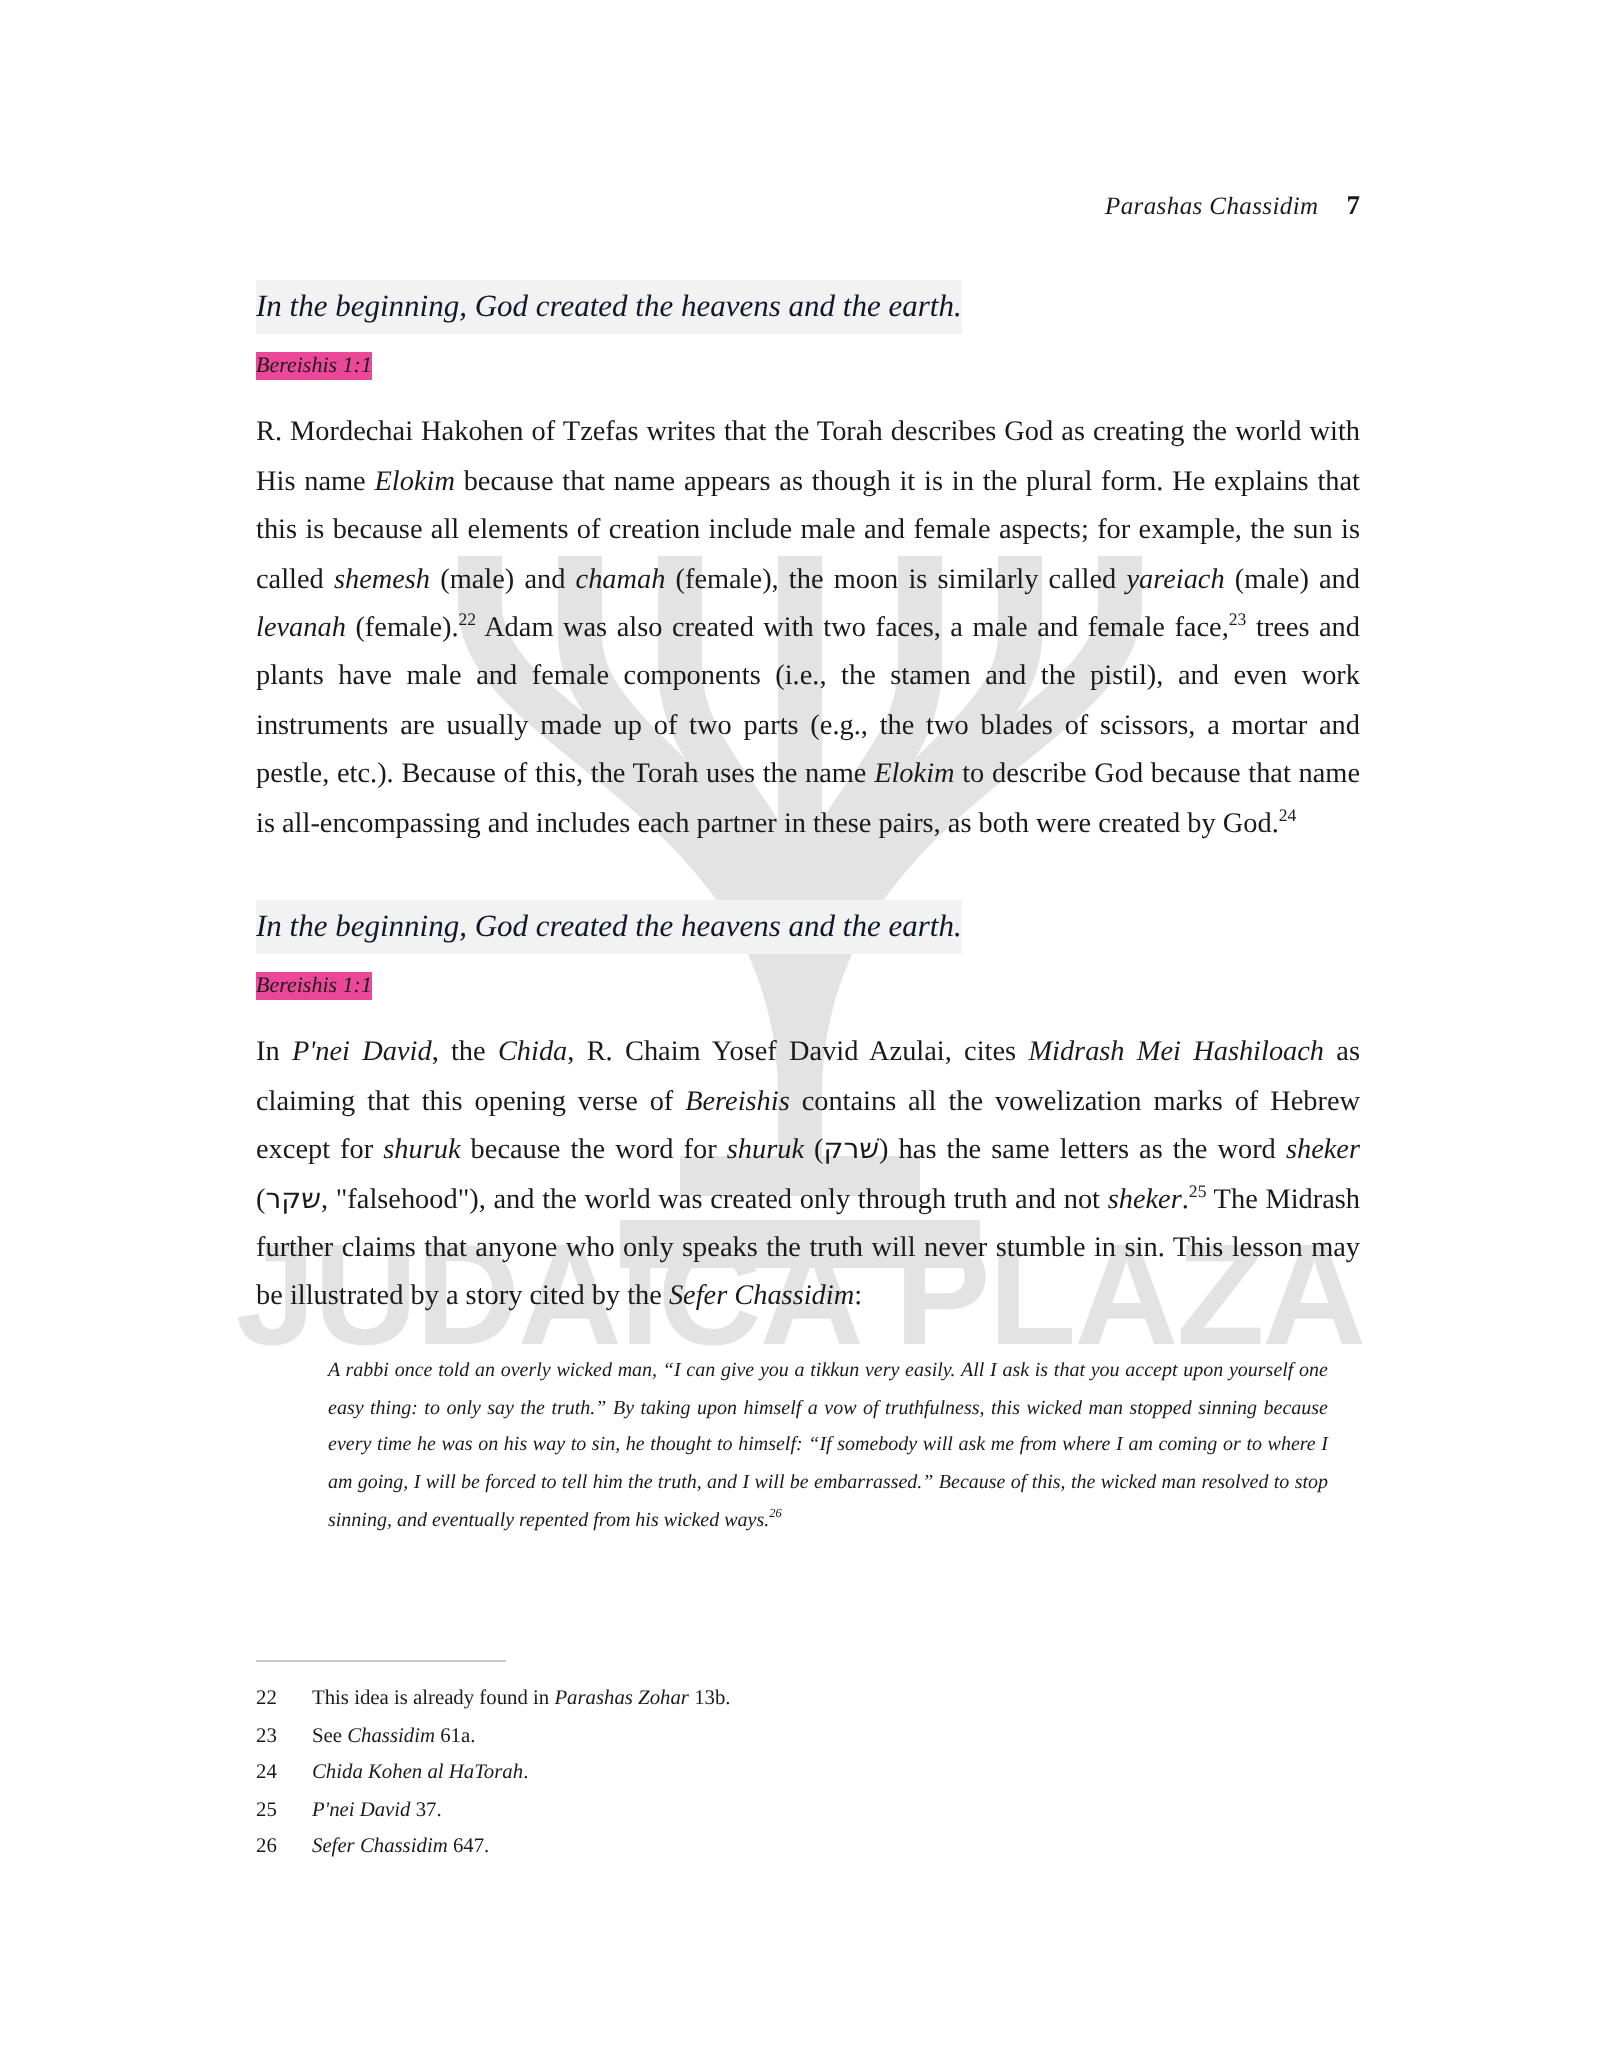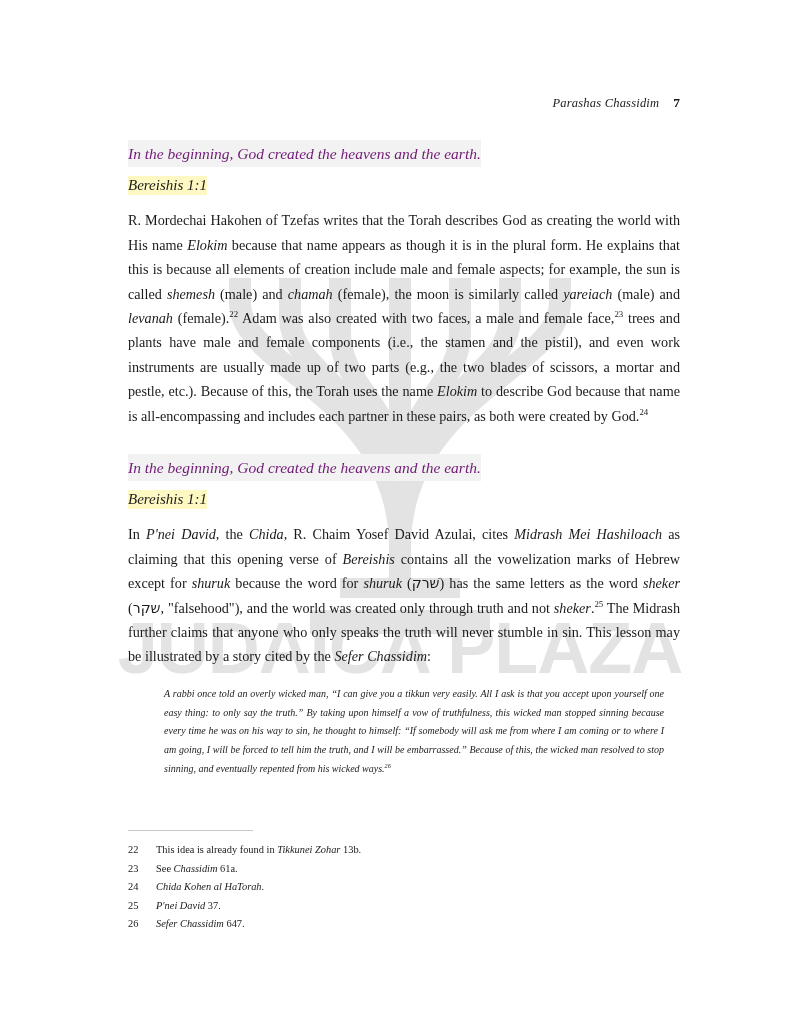--- a/index.html
+++ b/index.html
@@ -92,28 +92,28 @@
 
   .section-heading {
     font-style: italic;
     font-size: 15.5px;
     line-height: 1.5;
     margin: 0;
     padding: 2px 0 2px 0;
     background: #f2f2f2;
     display: inline-block;
     font-weight: normal;
-    color: #701a75;
+    color: #0f172a;
   }
   .section-source {
     font-style: italic;
-    font-size: 15px;
+    font-size: 11px;
     margin: 9px 0 0 0;
     padding: 1px 0;
-    background: #fef9c3;
+    background: #ec4899;
     display: inline-block;
     color: #1a1a1a;
   }
 
   .body-para {
     font-size: 14.2px;
     line-height: 1.72;
     text-align: justify;
     margin: 13px 0 0 0;
     hyphens: none;
@@ -211,21 +211,21 @@
         <blockquote class="blockquote">A rabbi once told an overly wicked man, “I can give you a tikkun very easily. All I ask is that you accept upon yourself one easy thing: to only say the truth.” By taking upon himself a vow of truthfulness, this wicked man stopped sinning because every time he was on his way to sin, he thought to himself: “If somebody will ask me from where I am coming or to where I am going, I will be forced to tell him the truth, and I will be embarrassed.” Because of this, the wicked man resolved to stop sinning, and eventually repented from his wicked ways.<sup>26</sup></blockquote>
       </div>
 
     </div>
 
     <div class="footnotes">
       <hr class="footnote-rule">
       <div>
           <div class="footnote-row">
             <span class="footnote-number">22</span>
-            <span class="footnote-text">This idea is already found in <em>Tikkunei Zohar</em> 13b.</span>
+            <span class="footnote-text">This idea is already found in <em>Parashas Zohar</em> 13b.</span>
           </div>
           <div class="footnote-row">
             <span class="footnote-number">23</span>
             <span class="footnote-text">See <em>Chassidim</em> 61a.</span>
           </div>
           <div class="footnote-row">
             <span class="footnote-number">24</span>
             <span class="footnote-text"><em>Chida Kohen al HaTorah</em>.</span>
           </div>
           <div class="footnote-row">

